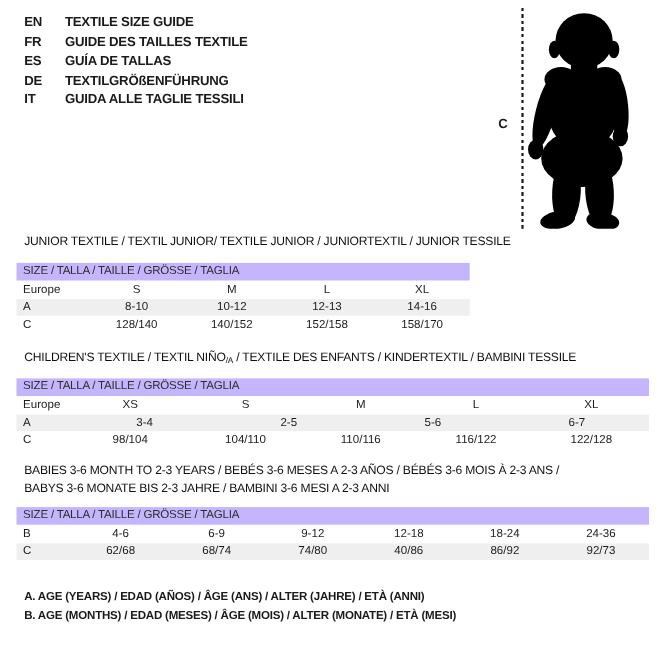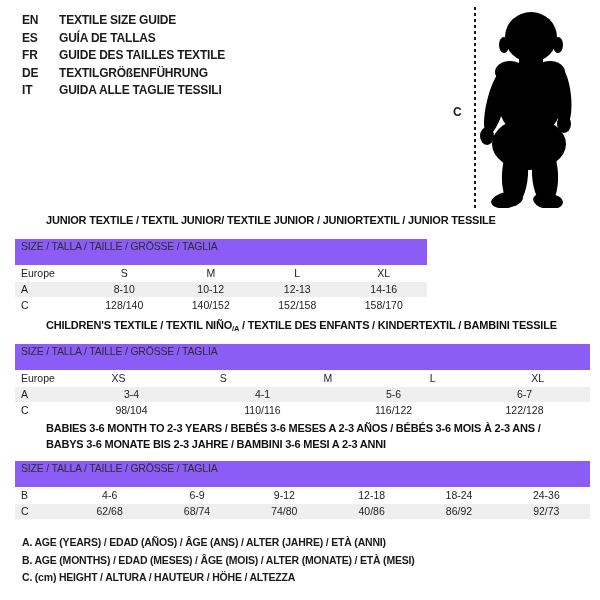--- a/index.html
+++ b/index.html
@@ -15,34 +15,34 @@
   .lang-code{width:37px;flex:0 0 37px;}
   
   .dash-line{
     position:absolute;left:474px;top:7px;width:2px;height:201px;
     background:repeating-linear-gradient(to bottom,#1a1a1a 0 3px,transparent 3px 6px);
   }
   .measure-label{position:absolute;left:453px;top:105px;font-size:12px;font-weight:bold;}
   .baby-svg{position:absolute;left:477px;top:6px;}
   
   .sec-title{
-    position:absolute;left:22px;font-size:11px;font-weight:bold;
-    letter-spacing:-0.2px;white-space:nowrap;color:#111;margin-left:24px;
+    position:absolute;left:22px;font-size:11px;font-weight:normal;
+    letter-spacing:-0.2px;white-space:nowrap;color:#111;
   }
   #junior-title{top:214px;}
   #children-title{top:319px;text-align:center;}
   #babies-title{top:420px;line-height:16px;}
   .sub{font-size:7.5px;vertical-align:-2px;}
   
   .sgtable{position:absolute;left:15px;}
   .t1{top:239px;width:412px;}
   .t2{top:344px;width:575px;}
   .t3{top:461px;width:575px;}
   .thead{
-    height:26px;line-height:14px;background:#8b5cf6;color:#2e2e2e;
+    height:16px;line-height:14px;background:#c4b5fd;color:#2e2e2e;
     font-size:10.5px;padding-left:6px;margin-bottom:1px;letter-spacing:-0.2px;
   }
   .trow{display:flex;height:15px;line-height:15px;font-size:10.5px;margin-bottom:1px;color:#1c1c1c;}
   .trow.shaded{background:#efefef;}
   .cell{flex:1;text-align:center;}
   .cell.label{text-align:left;padding-left:6px;flex-grow:0;flex-shrink:0;}
   .t1 .cell.label{flex-basis:60px;}
   .t2 .cell.label,.t3 .cell.label{flex-basis:45px;}
   
   .footnotes{position:absolute;left:22px;top:534px;}
@@ -50,26 +50,26 @@
 </style>
 </head>
 <body>
 
 <div class="lang-block">
   <div class="lang-item">
     <span class="lang-code">EN</span>
     <span>TEXTILE SIZE GUIDE</span>
   </div>
   <div class="lang-item">
+    <span class="lang-code">FR</span>
+    <span>GUIDE DES TAILLES TEXTILE</span>
+  </div>
+  <div class="lang-item">
     <span class="lang-code">ES</span>
     <span>GUÍA DE TALLAS</span>
-  </div>
-  <div class="lang-item">
-    <span class="lang-code">FR</span>
-    <span>GUIDE DES TAILLES TEXTILE</span>
   </div>
   <div class="lang-item">
     <span class="lang-code">DE</span>
     <span>TEXTILGRÖßENFÜHRUNG</span>
   </div>
   <div class="lang-item">
     <span class="lang-code">IT</span>
     <span>GUIDA ALLE TAGLIE TESSILI</span>
   </div>
 </div>
@@ -130,27 +130,28 @@
     <div class="cell label">Europe</div>
     <div class="cell">XS</div>
     <div class="cell">S</div>
     <div class="cell">M</div>
     <div class="cell">L</div>
     <div class="cell">XL</div>
   </div>
   <div class="trow shaded">
     <div class="cell label">A</div>
     <div class="cell">3-4</div>
-    <div class="cell">4-1</div>
+    <div class="cell">2-5</div>
     <div class="cell">5-6</div>
     <div class="cell">6-7</div>
   </div>
   <div class="trow">
     <div class="cell label">C</div>
     <div class="cell">98/104</div>
+    <div class="cell">104/110</div>
     <div class="cell">110/116</div>
     <div class="cell">116/122</div>
     <div class="cell">122/128</div>
   </div>
 </div>
 
 <div class="sec-title" id="babies-title">
   <div>BABIES 3-6 MONTH TO 2-3 YEARS / BEBÉS 3-6 MESES A 2-3 AÑOS / BÉBÉS 3-6 MOIS À 2-3 ANS /</div>
   <div>BABYS 3-6 MONATE BIS 2-3 JAHRE / BAMBINI 3-6 MESI A 2-3 ANNI</div>
 </div>
@@ -172,14 +173,13 @@
     <div class="cell">74/80</div>
     <div class="cell">40/86</div>
     <div class="cell">86/92</div>
     <div class="cell">92/73</div>
   </div>
 </div>
 
 <div class="footnotes">
   <div class="footnote">A. AGE (YEARS) / EDAD (AÑOS) / ÂGE (ANS) / ALTER (JAHRE) / ETÀ (ANNI)</div>
   <div class="footnote">B. AGE (MONTHS) / EDAD (MESES) / ÂGE (MOIS) / ALTER (MONATE) / ETÀ (MESI)</div>
-  <div class="footnote">C. (cm) HEIGHT / ALTURA / HAUTEUR / HÖHE / ALTEZZA</div>
 </div>
 
 </body></html>

